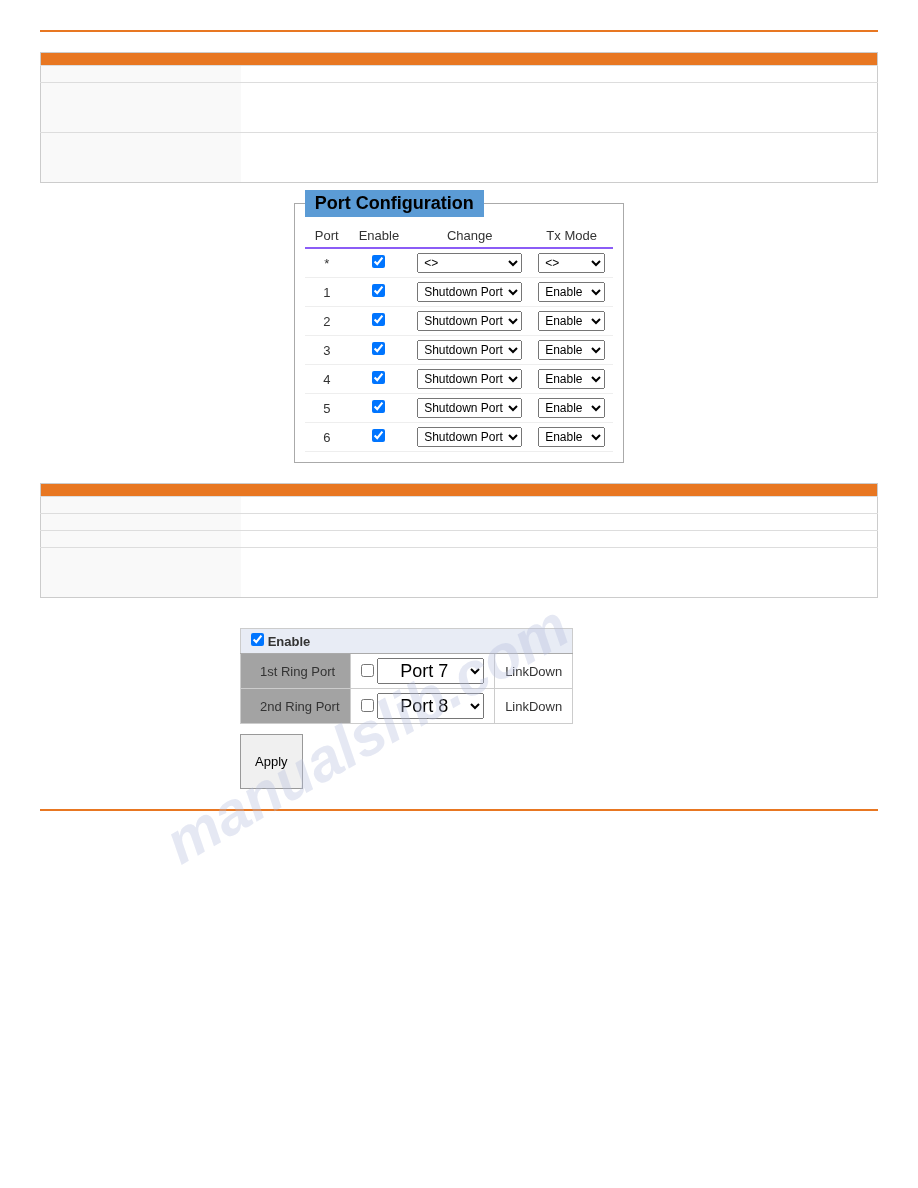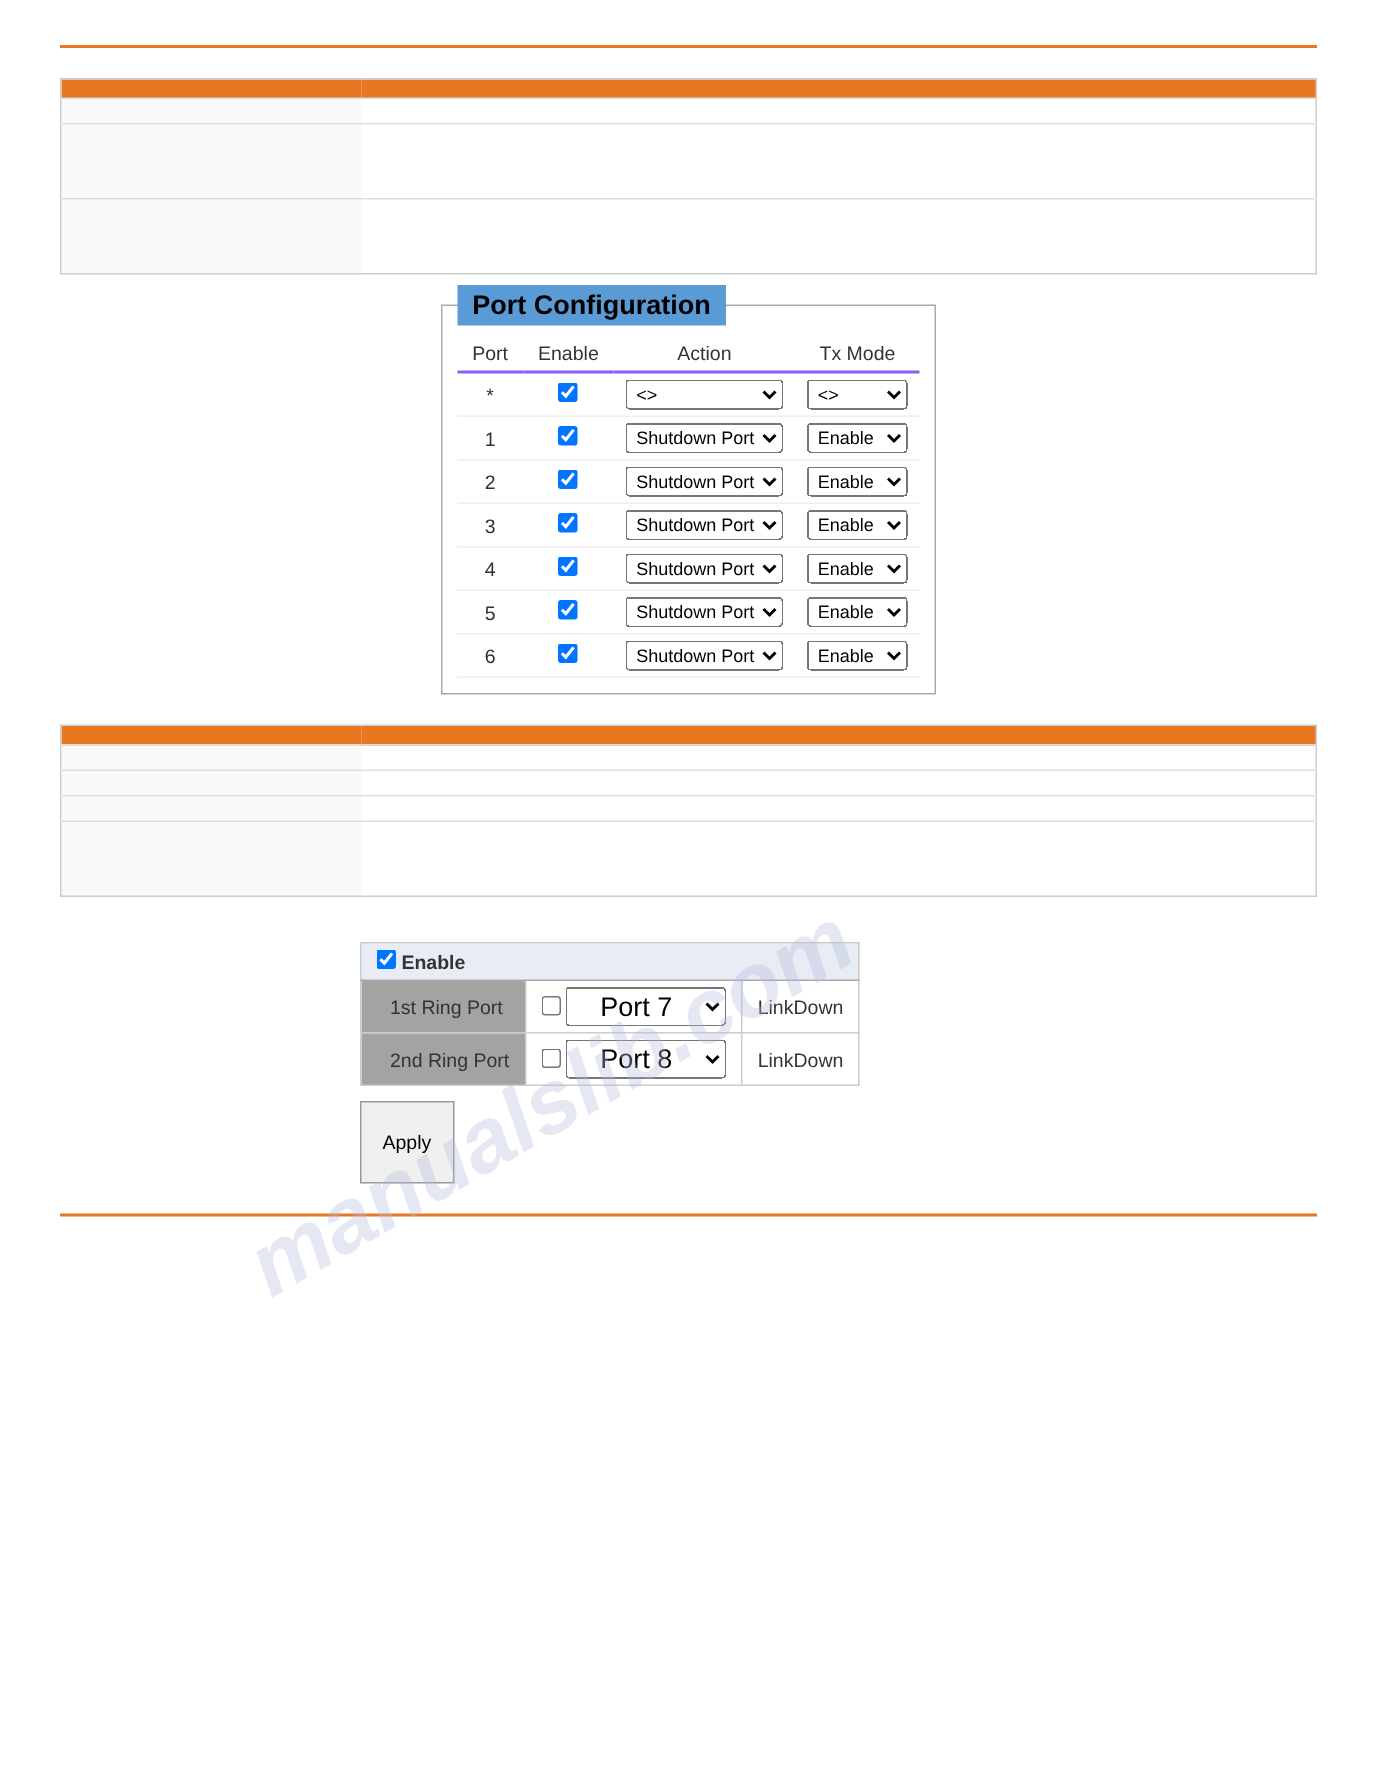--- a/index.html
+++ b/index.html
@@ -202,21 +202,21 @@
 
     <div class="port-config-wrapper">
       <div class="port-config-box">
         <span class="port-config-title">Port Configuration</span>
         <div class="port-config-inner">
           <table class="port-table">
             <thead>
               <tr>
                 <th>Port</th>
                 <th>Enable</th>
-                <th>Action</th>
+                <th>Change</th>
                 <th>Tx Mode</th>
               </tr>
             </thead>
             <tbody id="port-table-body">
 
             <tr>
   <td>*</td>
   <td>
     <input type="checkbox" checked="" style="">
   </td>

